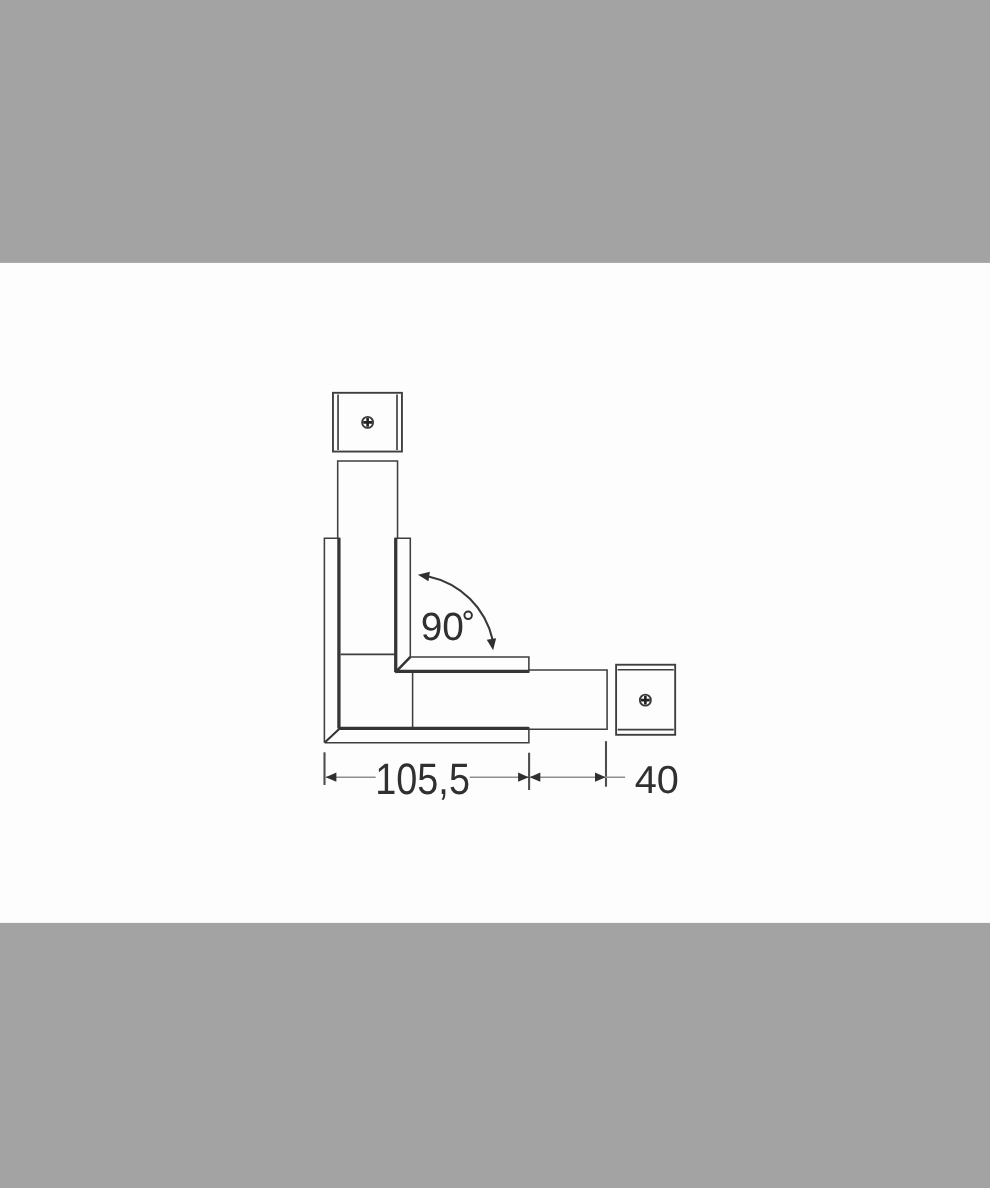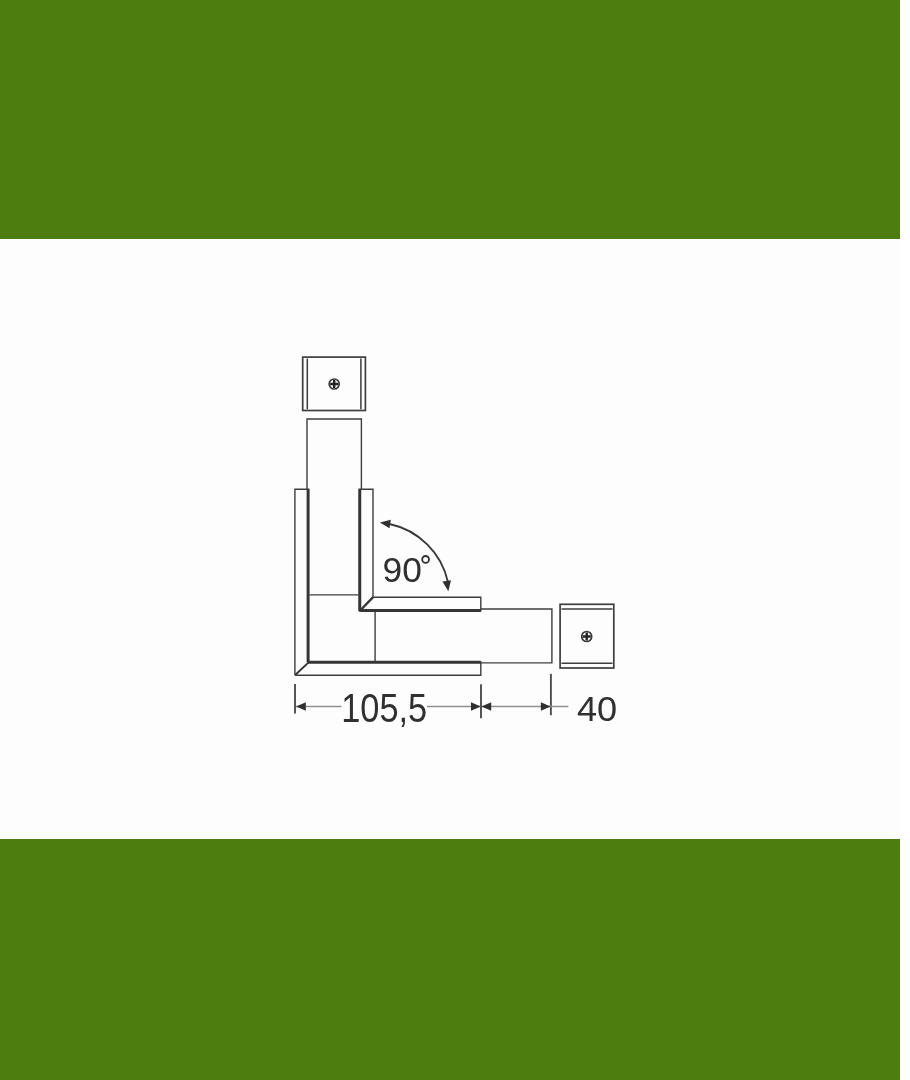--- a/index.html
+++ b/index.html
@@ -1,16 +1,16 @@
 <!DOCTYPE html>
 <html><head>
 <meta charset="utf-8">
 <style>
   html,body{margin:0;padding:0;background:#ffffff;}
-  .page{position:relative;width:900px;height:1080px;background:#4d7c0f;overflow:hidden;
+  .page{position:relative;width:900px;height:1080px;background:#a3a3a3;overflow:hidden;
         font-family:"Liberation Sans", sans-serif;}
   .band{position:absolute;left:0;top:239px;width:910px;height:600px;background:#fdfdfd;}
   svg{position:absolute;left:0;top:0;filter:grayscale(1);}
   text{font-family:"Liberation Sans", sans-serif;fill:#303030;}
 </style>
 </head>
 <body>
 <div class="page">
 
 <div class="band"></div>

